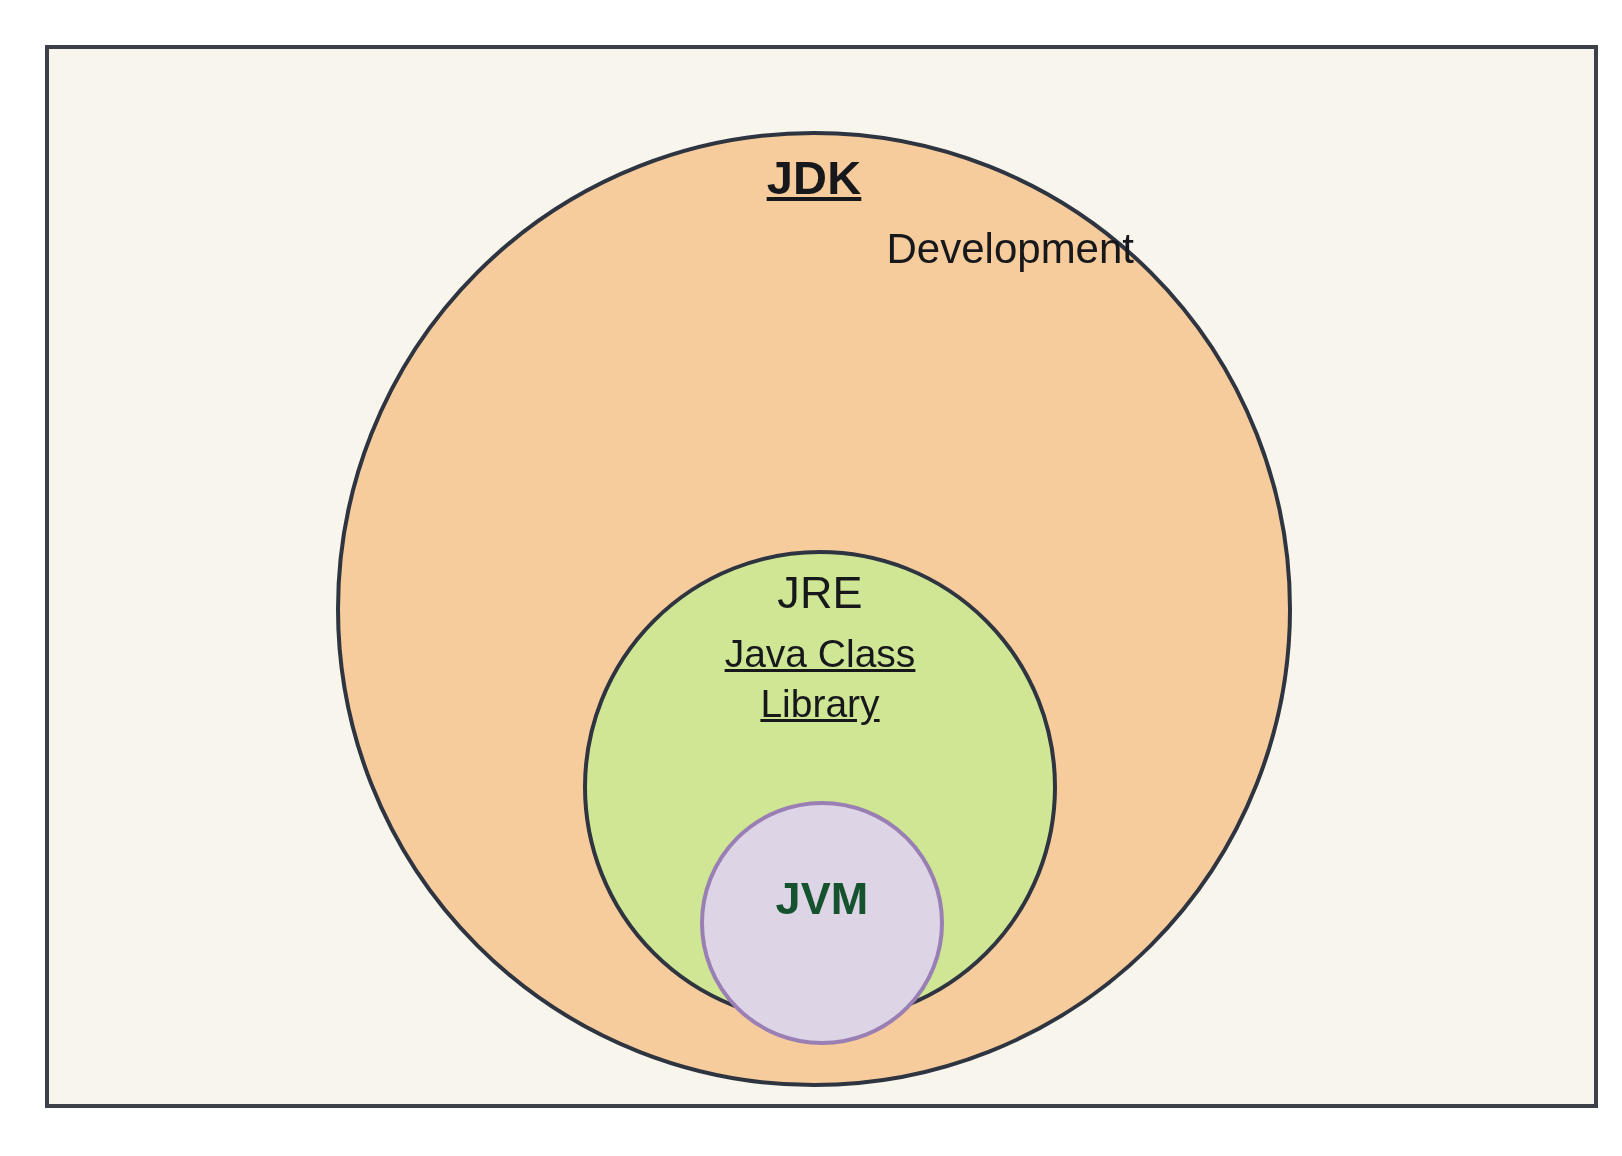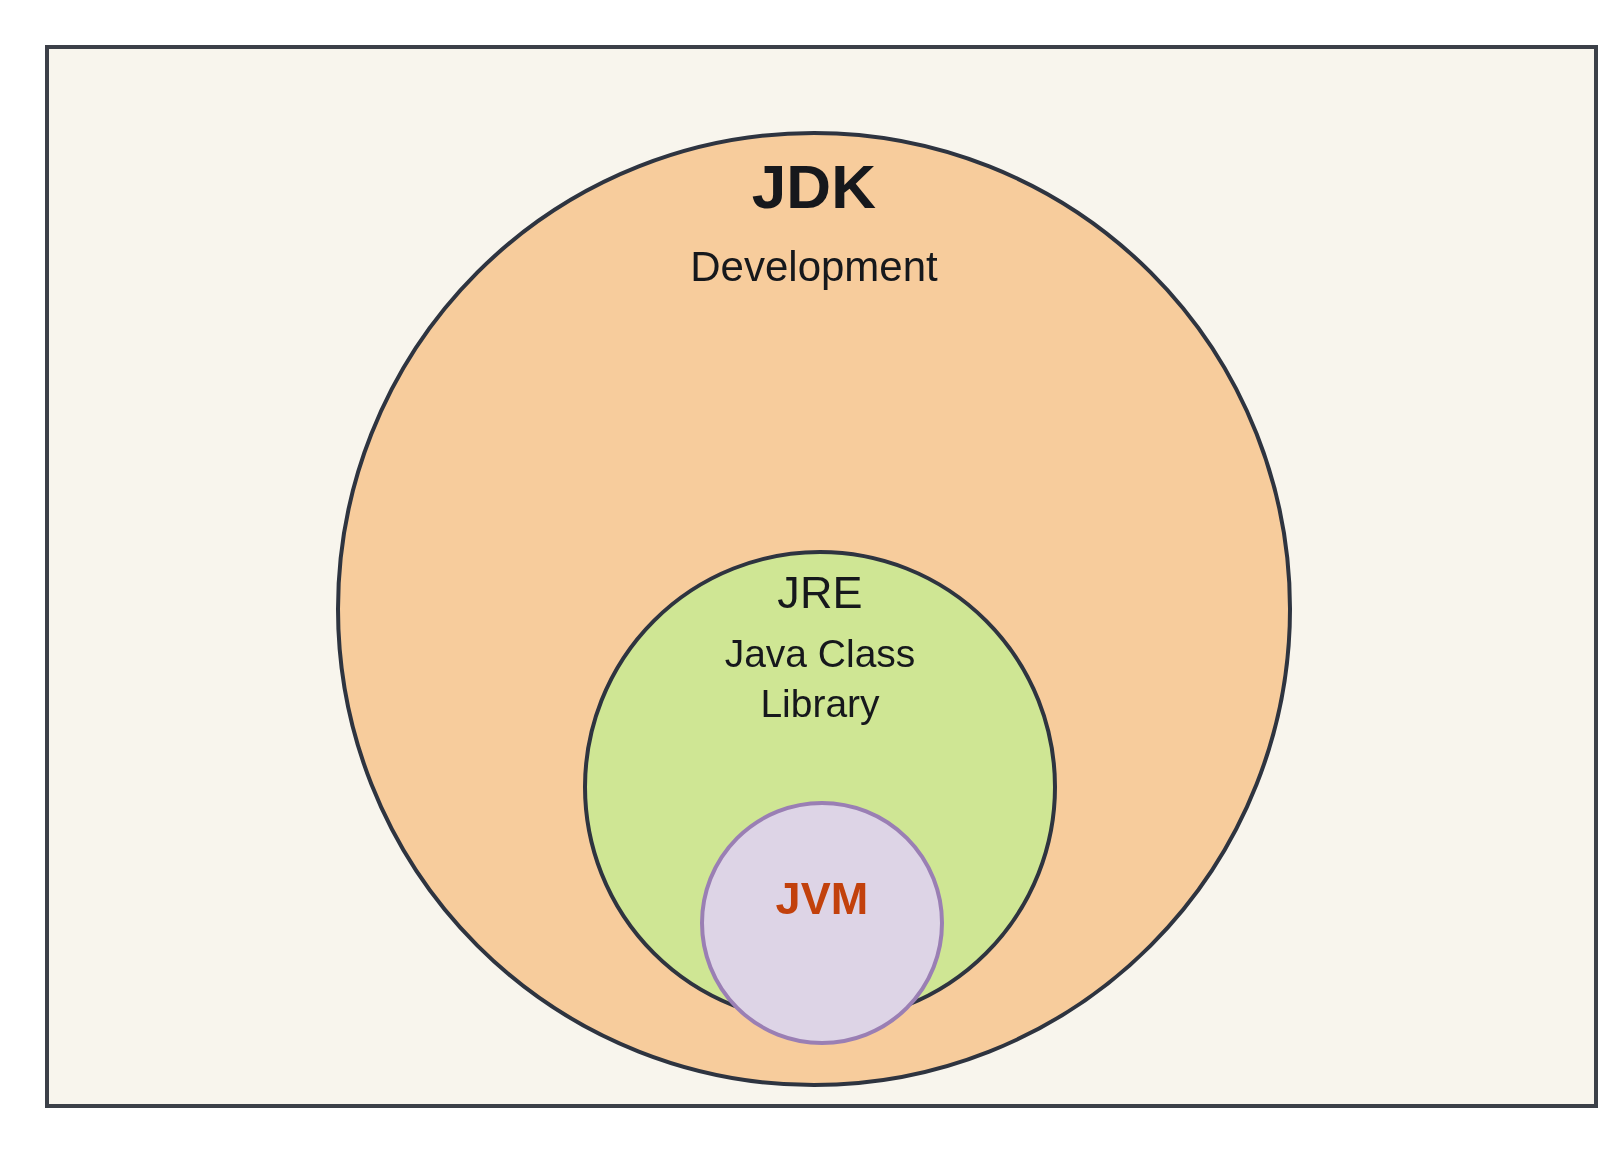--- a/index.html
+++ b/index.html
@@ -57,45 +57,48 @@
     transform: translateX(-50%);
     width: 420px;
   }
   .jvm-group {
     left: 822px;
     top: 872px;
     transform: translateX(-50%);
     width: 240px;
   }
   .title-jdk {
-    font-size: 62px;
+    font-size: 47px;
     font-weight: bold;
     line-height: 1.18;
     letter-spacing: 0.2px;
+    text-decoration: underline;
   }
   .body-jdk {
     font-size: 42px;
     font-weight: normal;
     line-height: 1.42;
     margin-top: 14px;
+    text-align: right;
   }
   .body-jdk .line {
     display: block;
   }
   .title-jre {
     font-size: 45px;
     font-weight: normal;
     line-height: 1.18;
     letter-spacing: 0.2px;
   }
   .body-jre {
     font-size: 39px;
     font-weight: normal;
     line-height: 1.28;
     margin-top: 10px;
+    text-decoration: underline;
   }
   .body-jre .line {
     display: block;
   }
   .title-jvm {
     font-size: 45px;
     font-weight: bold;
     line-height: 1.18;
     letter-spacing: 0.2px;
   }
@@ -121,17 +124,17 @@
   </div>
 
   <div class="label-group jre-group" style="color: rgb(22, 24, 28);">
     <div class="title-jre">JRE</div>
     <div class="body-jre">
       <span class="line">Java Class</span>
       <span class="line">Library</span>
     </div>
   </div>
 
-  <div class="label-group jvm-group" style="color: #c2410c; text-align: center;">
+  <div class="label-group jvm-group" style="color: #14532d; text-align: center;">
     <div class="title-jvm">JVM</div>
   </div>
 
 </div>
 
 </body></html>

